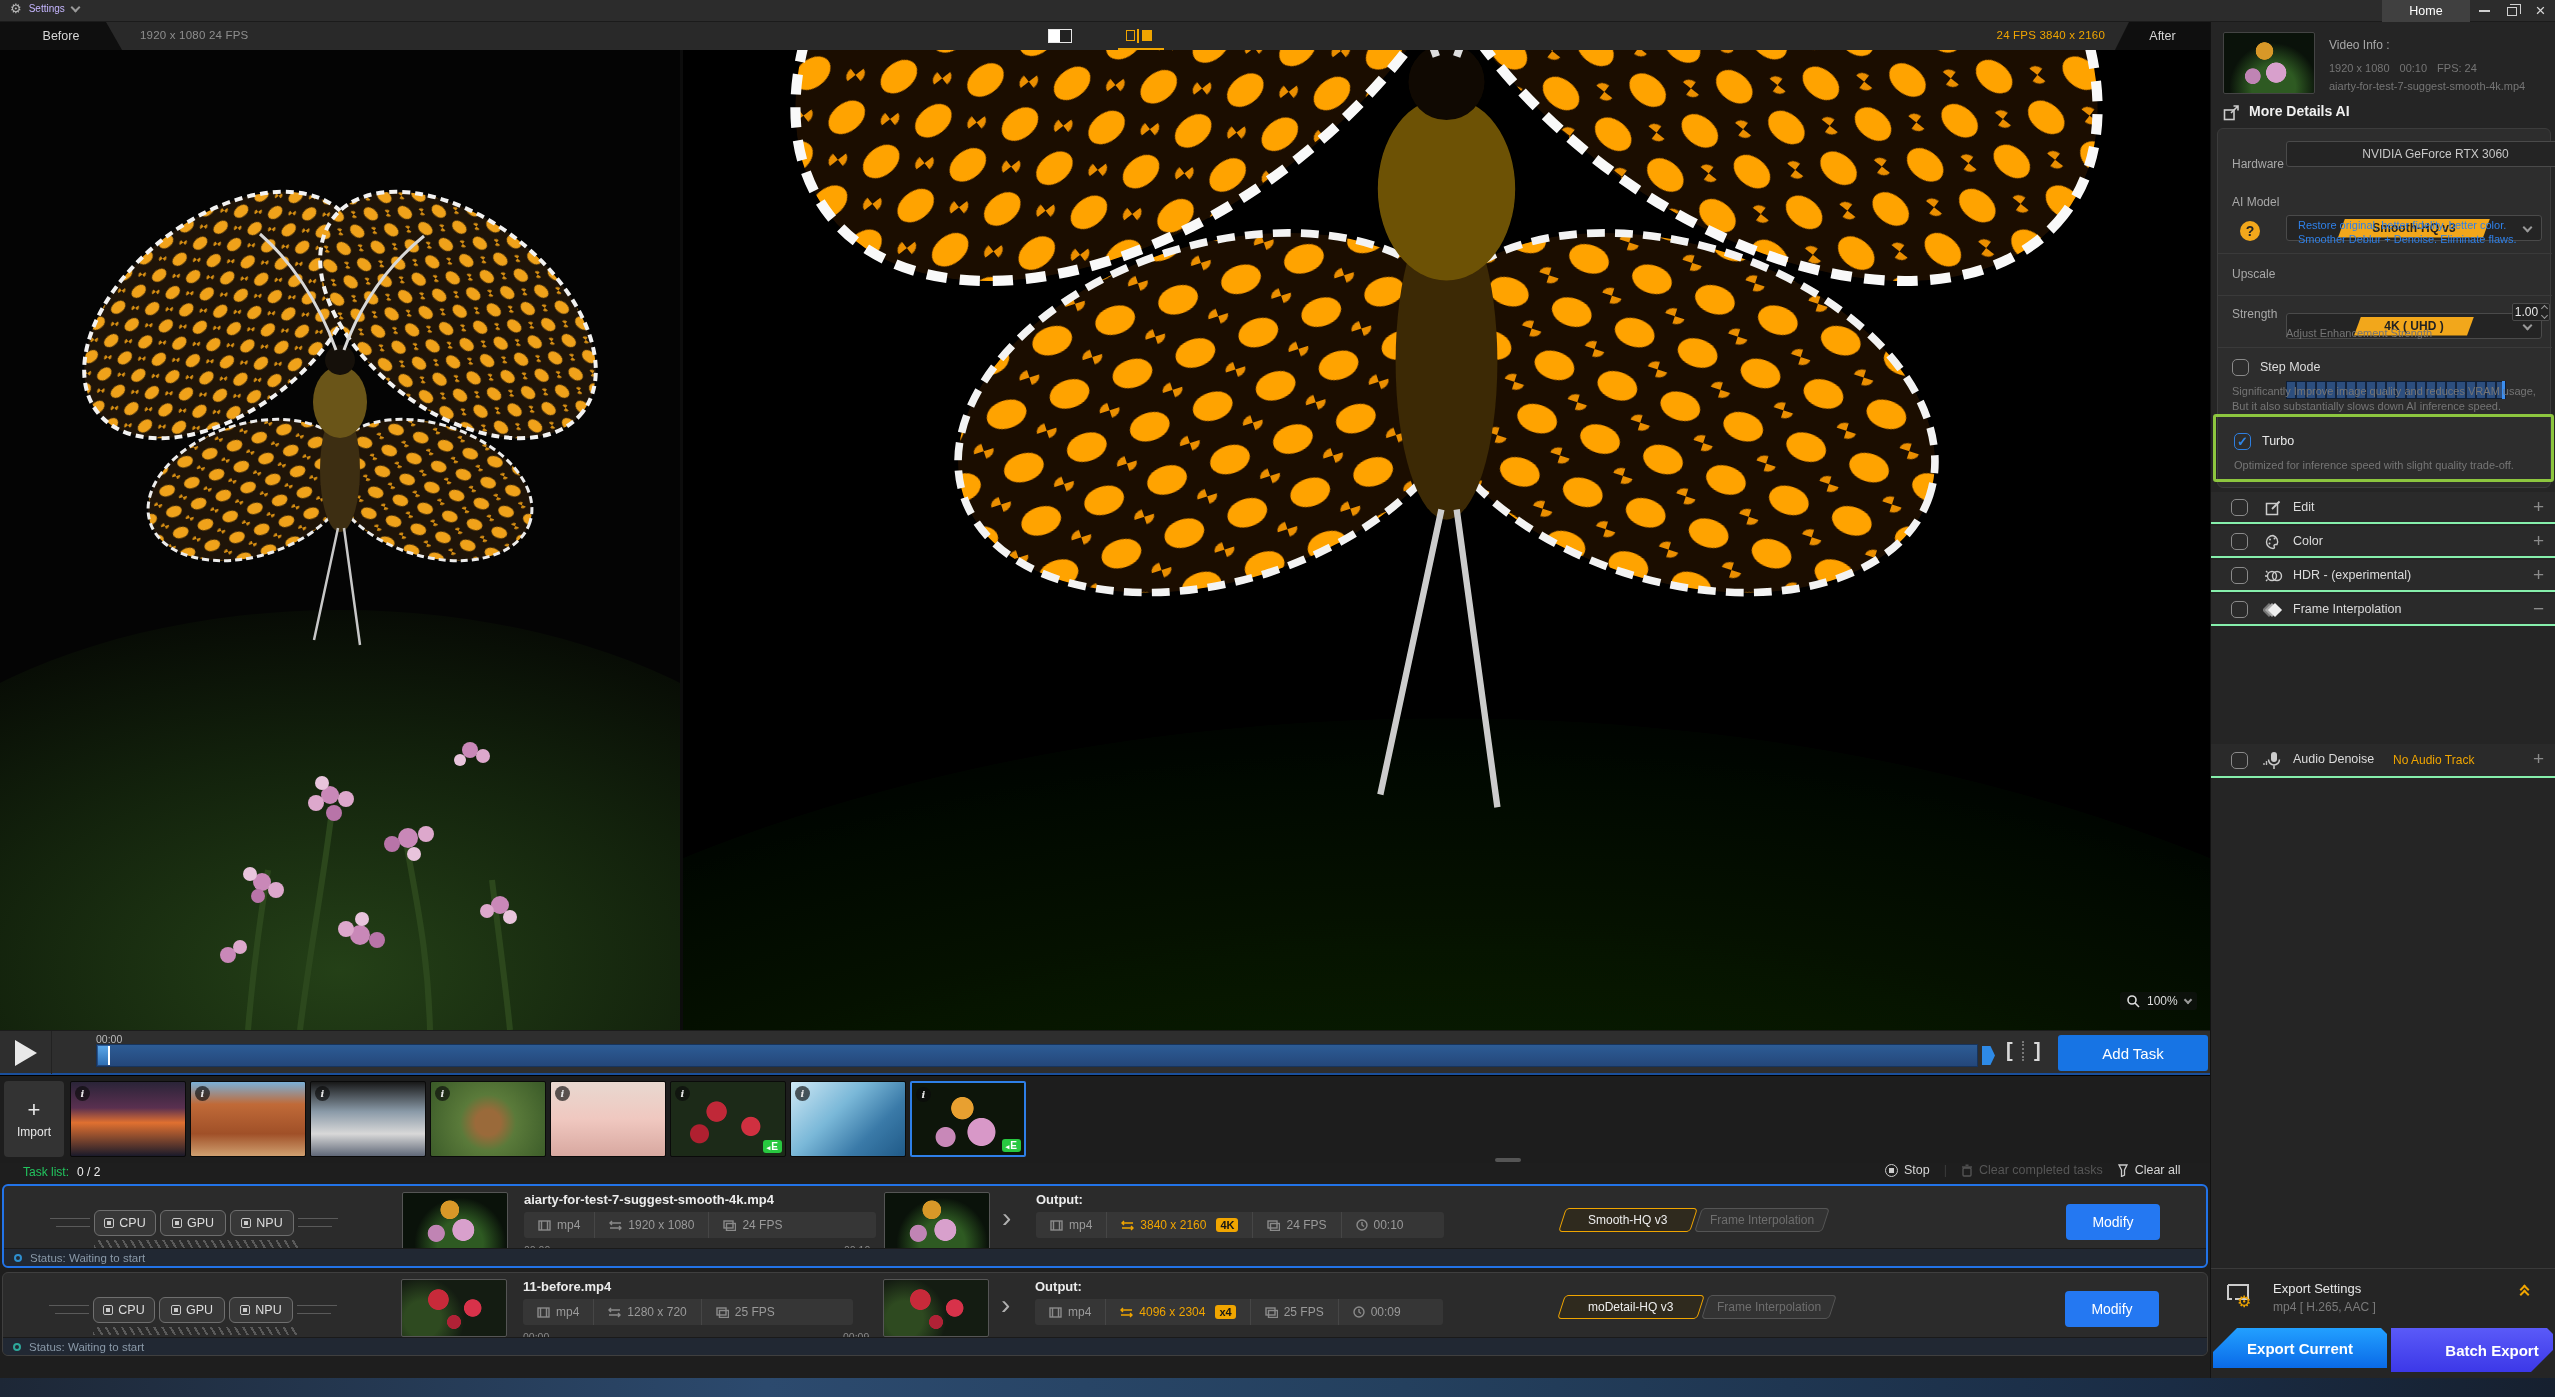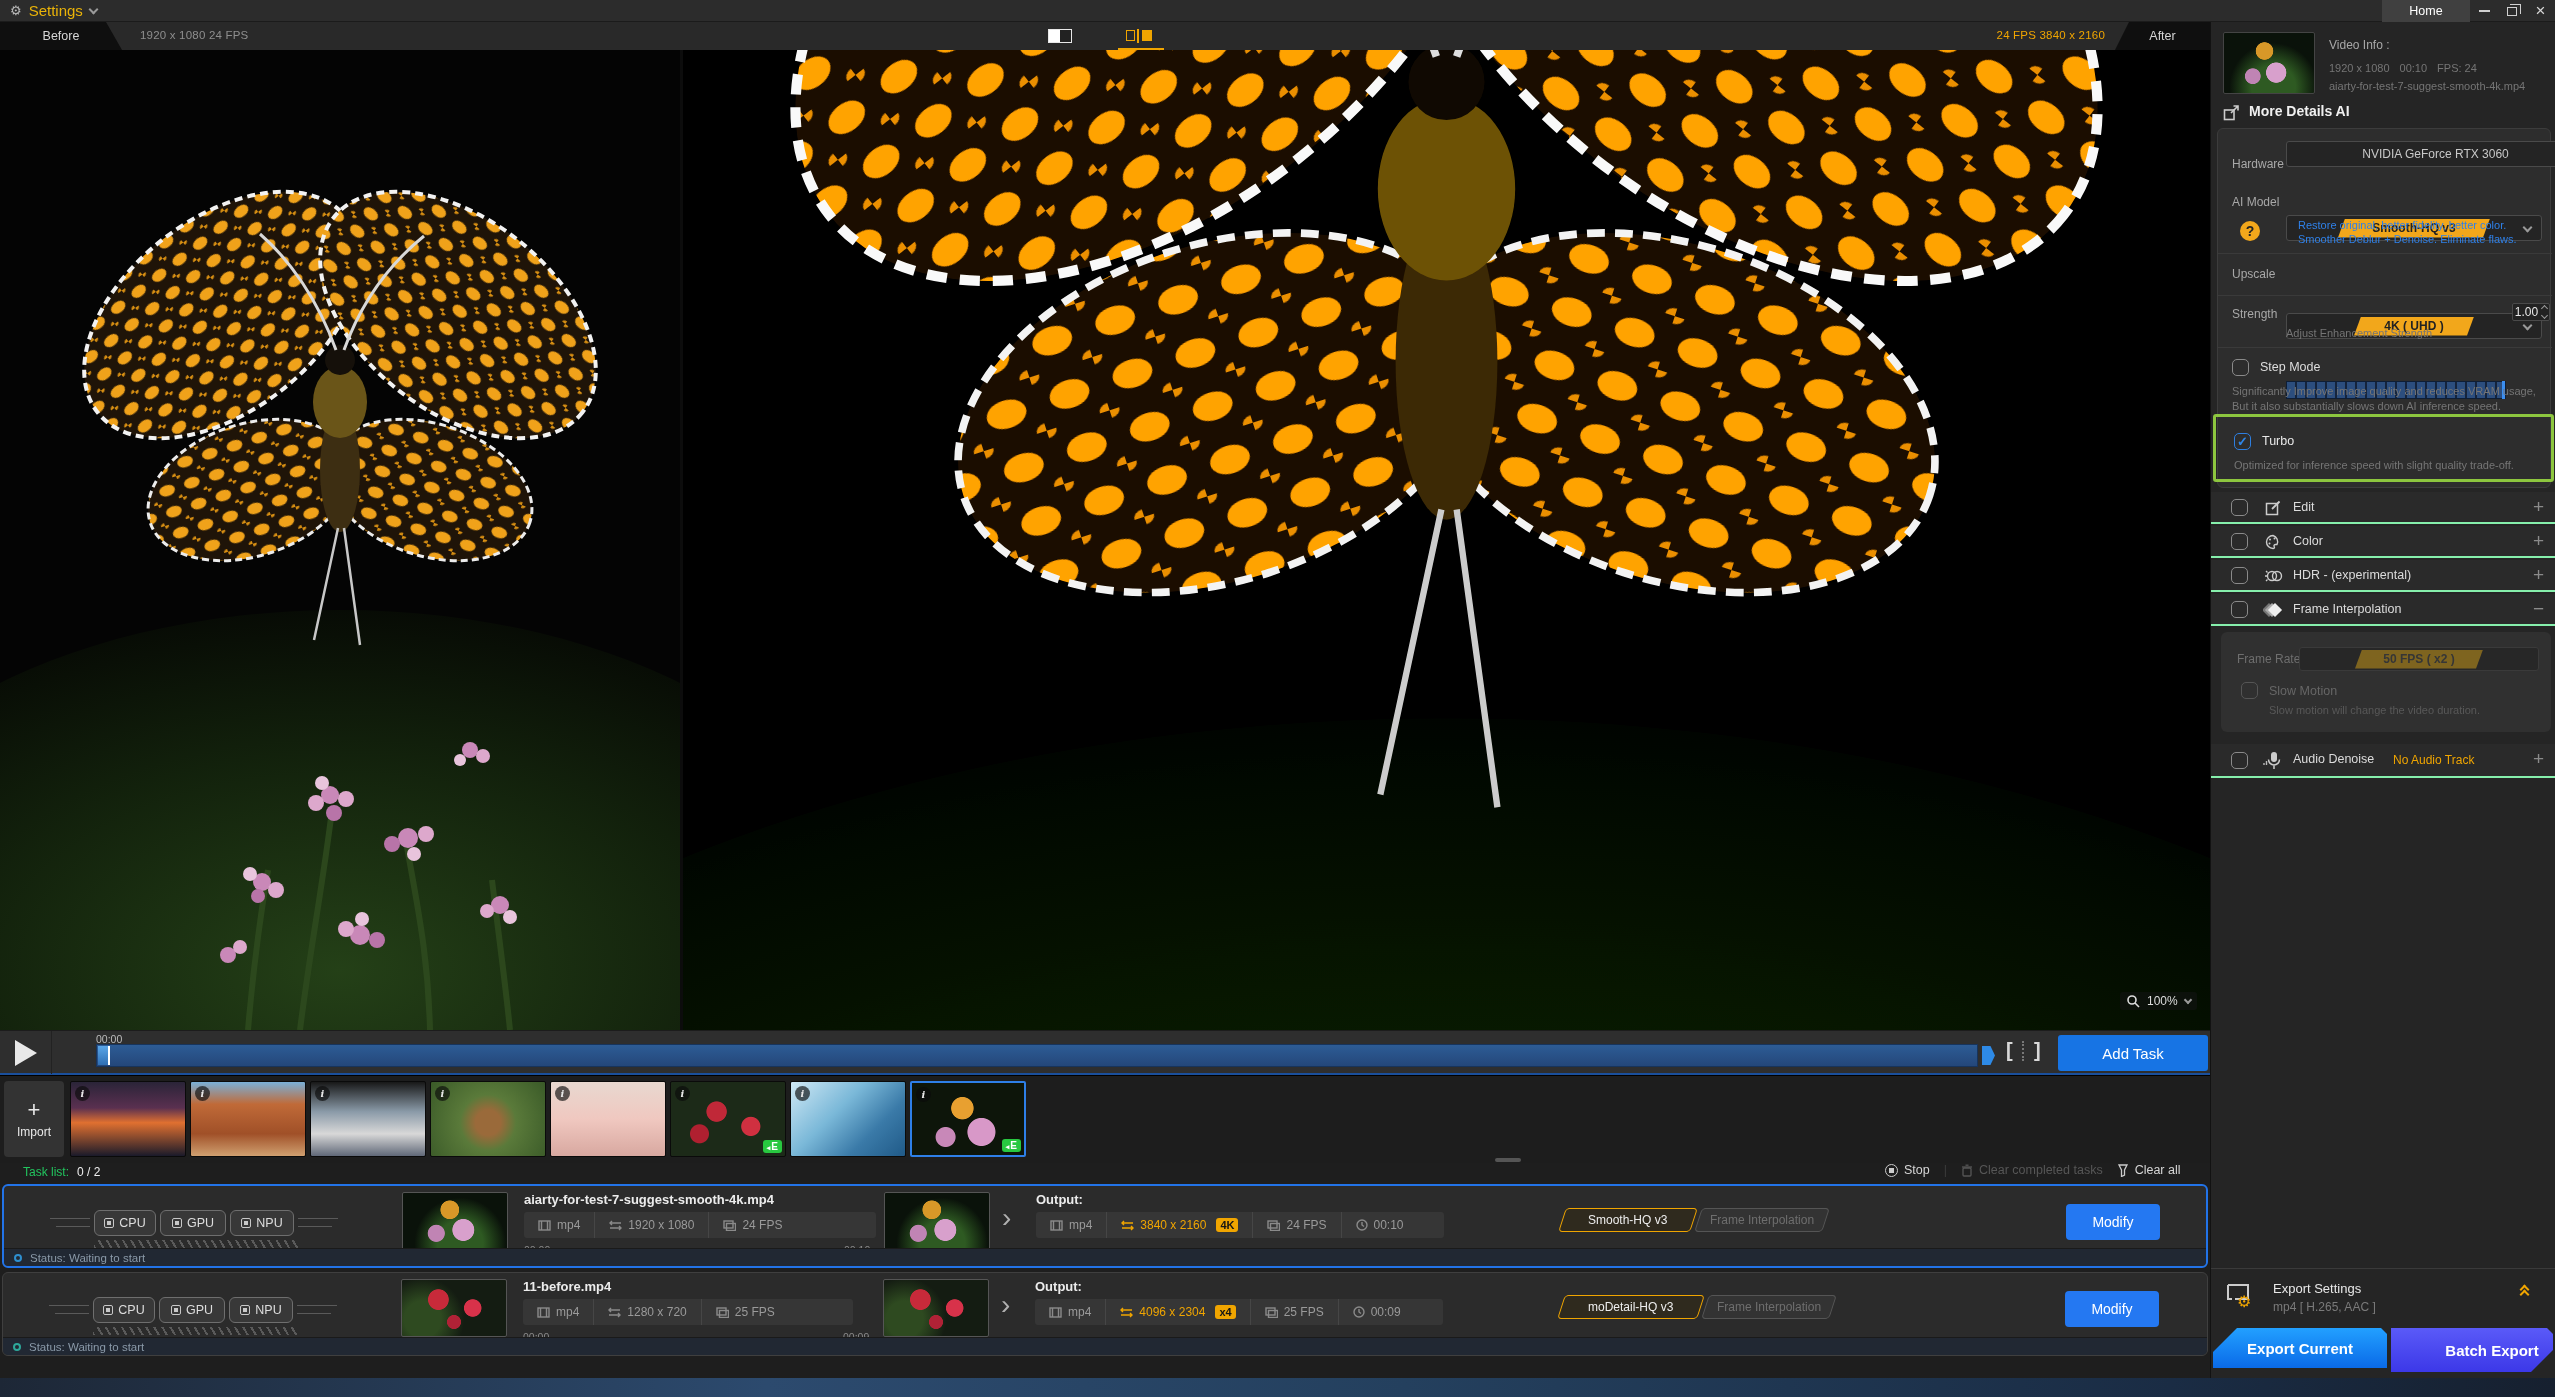--- a/index.html
+++ b/index.html
@@ -3,21 +3,21 @@
 <meta charset="utf-8">
 <style>
   * { margin:0; padding:0; box-sizing:border-box; }
   html,body { width:2555px; height:1397px; background:#1e1e1e; font-family:"Liberation Sans",sans-serif; color:#ccc; overflow:hidden; }
   .abs { position:absolute; }
   .flex { display:flex; align-items:center; }
   svg { display:block; }
 
   
   #titlebar { left:0; top:0; width:2555px; height:22px; background:#2c2c2c; border-bottom:1px solid #1b1b1b; }
-  .tb-txt { font-size:15px; color:#eab308; }
+  .tb-txt { font-size:10px; color:#c4b5fd; }
   .gear { font-size:13px; color:#b8b8b8; line-height:1; }
   .chev { width:7px; height:7px; border-right:2px solid #9a9a9a; border-bottom:2px solid #9a9a9a; transform:rotate(45deg); display:inline-block; }
   .chev.up { transform:rotate(-135deg); }
   #home-btn { background:#404040; color:#fff; font-size:12.5px; display:flex; align-items:center; justify-content:center; }
   .winbtn { display:flex; align-items:center; justify-content:center; color:#d8d8d8; font-size:14px; }
   .maxico { width:10px; height:9px; border:1.5px solid #d0d0d0; position:relative; }
   .maxico:before { content:""; position:absolute; left:2px; top:-4px; width:10px; height:9px; border:1.5px solid #d0d0d0; border-left:none; border-bottom:none; }
 
   
   #tabbar { left:0; top:22px; width:2210px; height:28px; background:#292929; }
@@ -684,29 +684,20 @@
     <span class="cb" style="left:20px;top:7px;"></span>
     <svg class="abs" style="left:52px;top:7px;" width="20" height="18" viewBox="0 0 20 18">
         <rect x="1" y="4" width="10" height="10" transform="rotate(45 6 9)" fill="#777"></rect>
         <rect x="4" y="4" width="10" height="10" transform="rotate(45 9 9)" fill="#aaa"></rect>
         <rect x="7" y="4" width="10" height="10" transform="rotate(45 12 9)" fill="#eee"></rect>
       </svg>
     <span class="feat-label" style="left:82px;">Frame Interpolation</span>
     <span class="pm">−</span>
   </div>
 
-  <div class="abs" style="left:10px;top:610px;width:330px;height:100px;background:#303030;border-radius:6px;">
-    <div class="abs" style="left:16px;top:20px;font-size:12px;color:#6e6e6e;">Frame Rate</div>
-    <div class="sel-box abs" style="left:78px;top:15px;width:240px;height:24px;background:#272727;border-color:#3a3a3a;">
-      <span class="obadge" style="width:128px;background:#9c7a1e;color:#3c3c3c;opacity:.75;">50 FPS ( x2 )</span>
-    </div>
-    <span class="cb dim" style="left:20px;top:50px;"></span>
-    <div class="abs" style="left:48px;top:52px;font-size:12.5px;color:#666;">Slow Motion</div>
-    <div class="abs" style="left:48px;top:72px;font-size:11px;color:#585858;">Slow motion will change the video duration.</div>
-  </div>
 
   <div class="featrow" style="top:722px;height:34px;">
     <span class="cb" style="left:20px;top:8px;"></span>
     <svg class="abs" style="left:52px;top:7px;" width="18" height="19" viewBox="0 0 18 19">
         <line x1="1" y1="12" x2="1" y2="14" stroke="#bbb" stroke-width="1.4"></line>
         <line x1="3.5" y1="10" x2="3.5" y2="14" stroke="#bbb" stroke-width="1.4"></line>
         <rect x="8" y="1" width="6" height="10" rx="3" fill="#ccc"></rect>
         <path d="M5.5 8.5a5.5 5.5 0 0011 0" stroke="#ccc" fill="none" stroke-width="1.5"></path>
         <line x1="11" y1="14.5" x2="11" y2="18" stroke="#ccc" stroke-width="1.5"></line>
       </svg>

